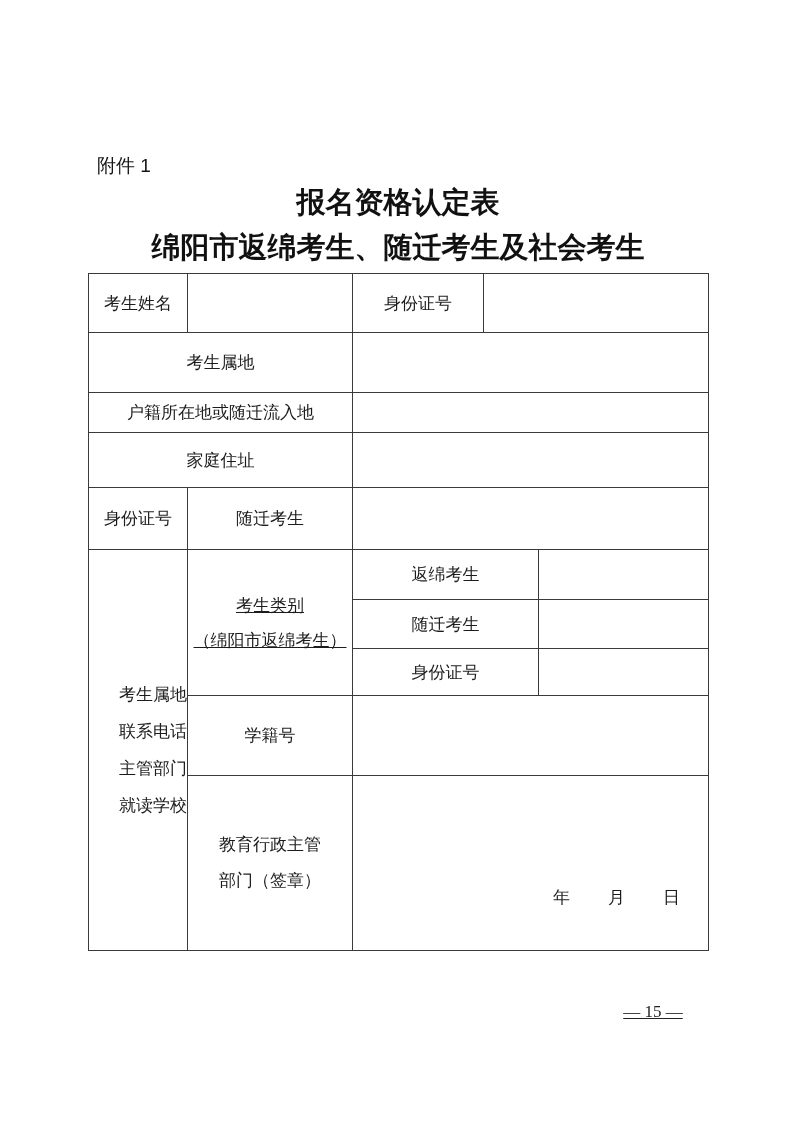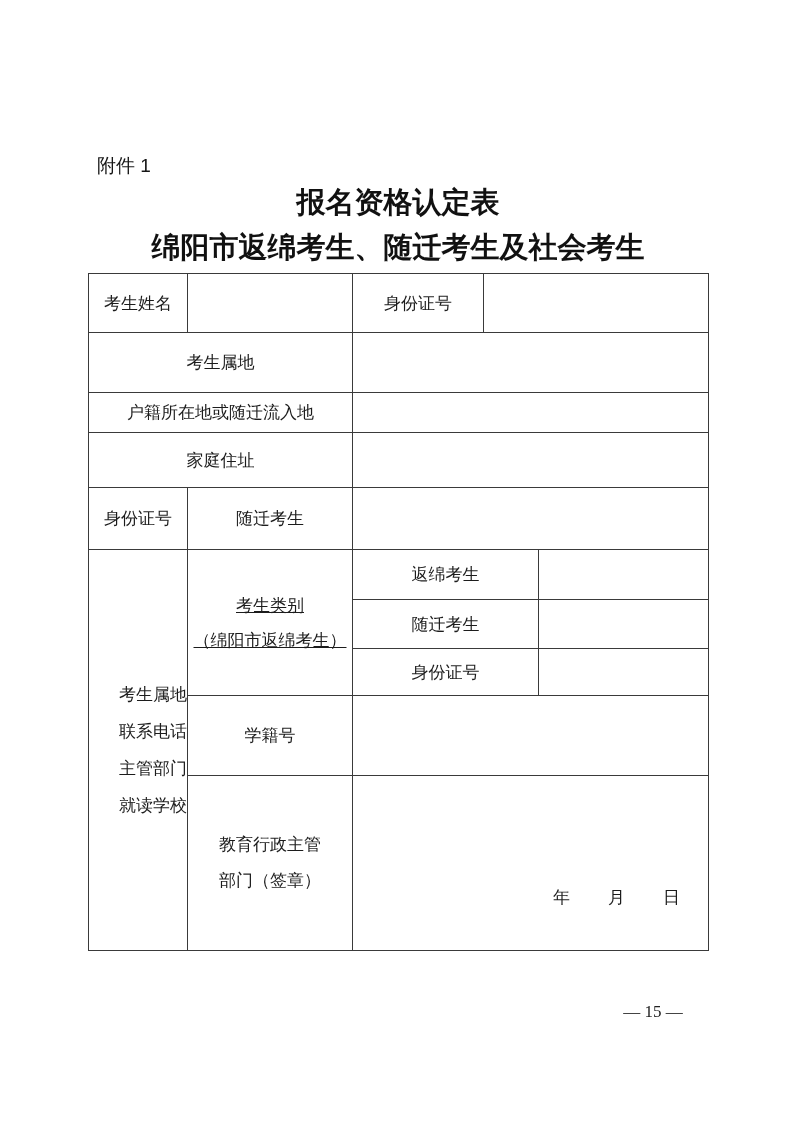--- a/index.html
+++ b/index.html
@@ -68,20 +68,21 @@
     gap: 38px;
   }
   .page-number {
     position: absolute;
     left: 598px;
     top: 1002px;
     width: 110px;
     text-align: center;
     font-size: 17px;
     color: #222222;
+    text-decoration: underline;
   }
 </style>
 </head>
 <body>
 
 <div class="page">
 
   <div class="attachment-label">附件 1</div>
 
   <div class="title-block">

